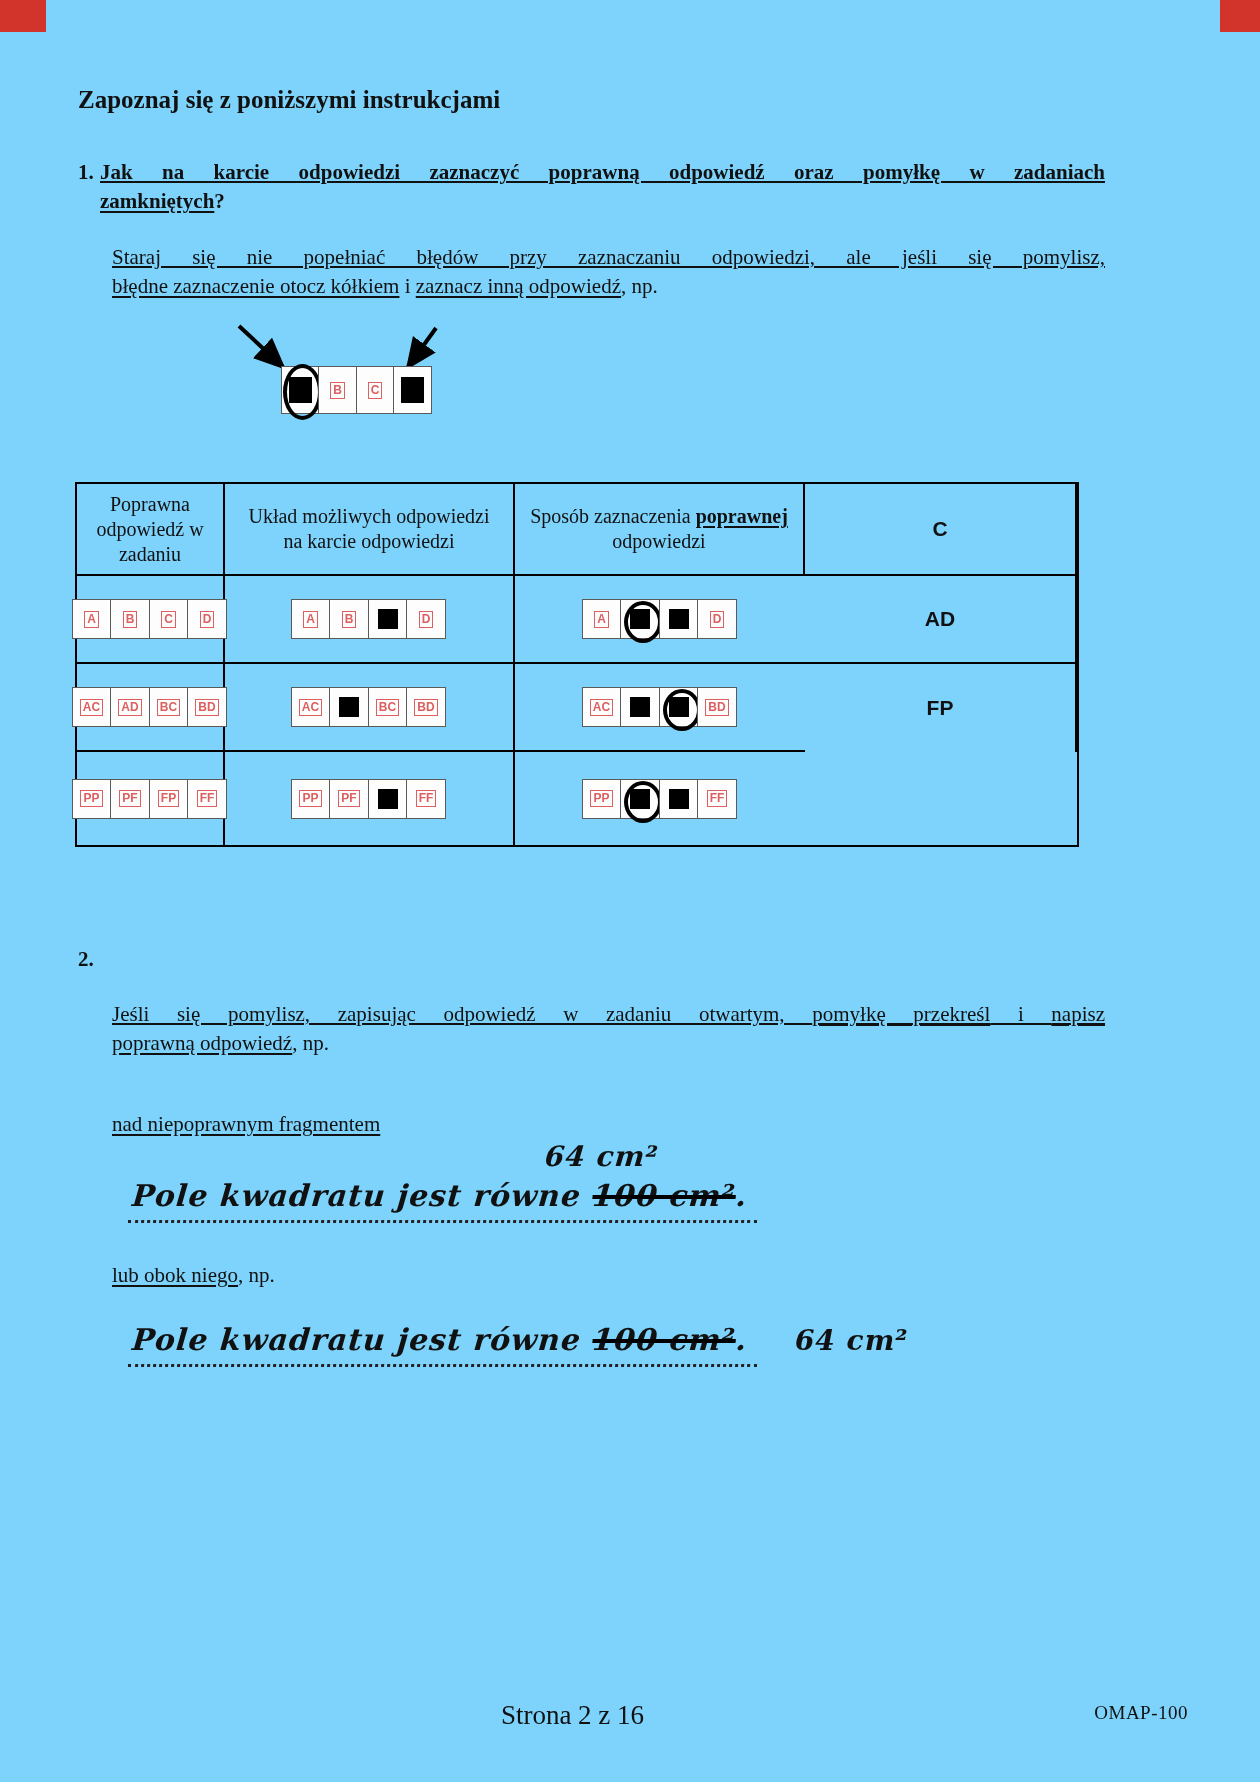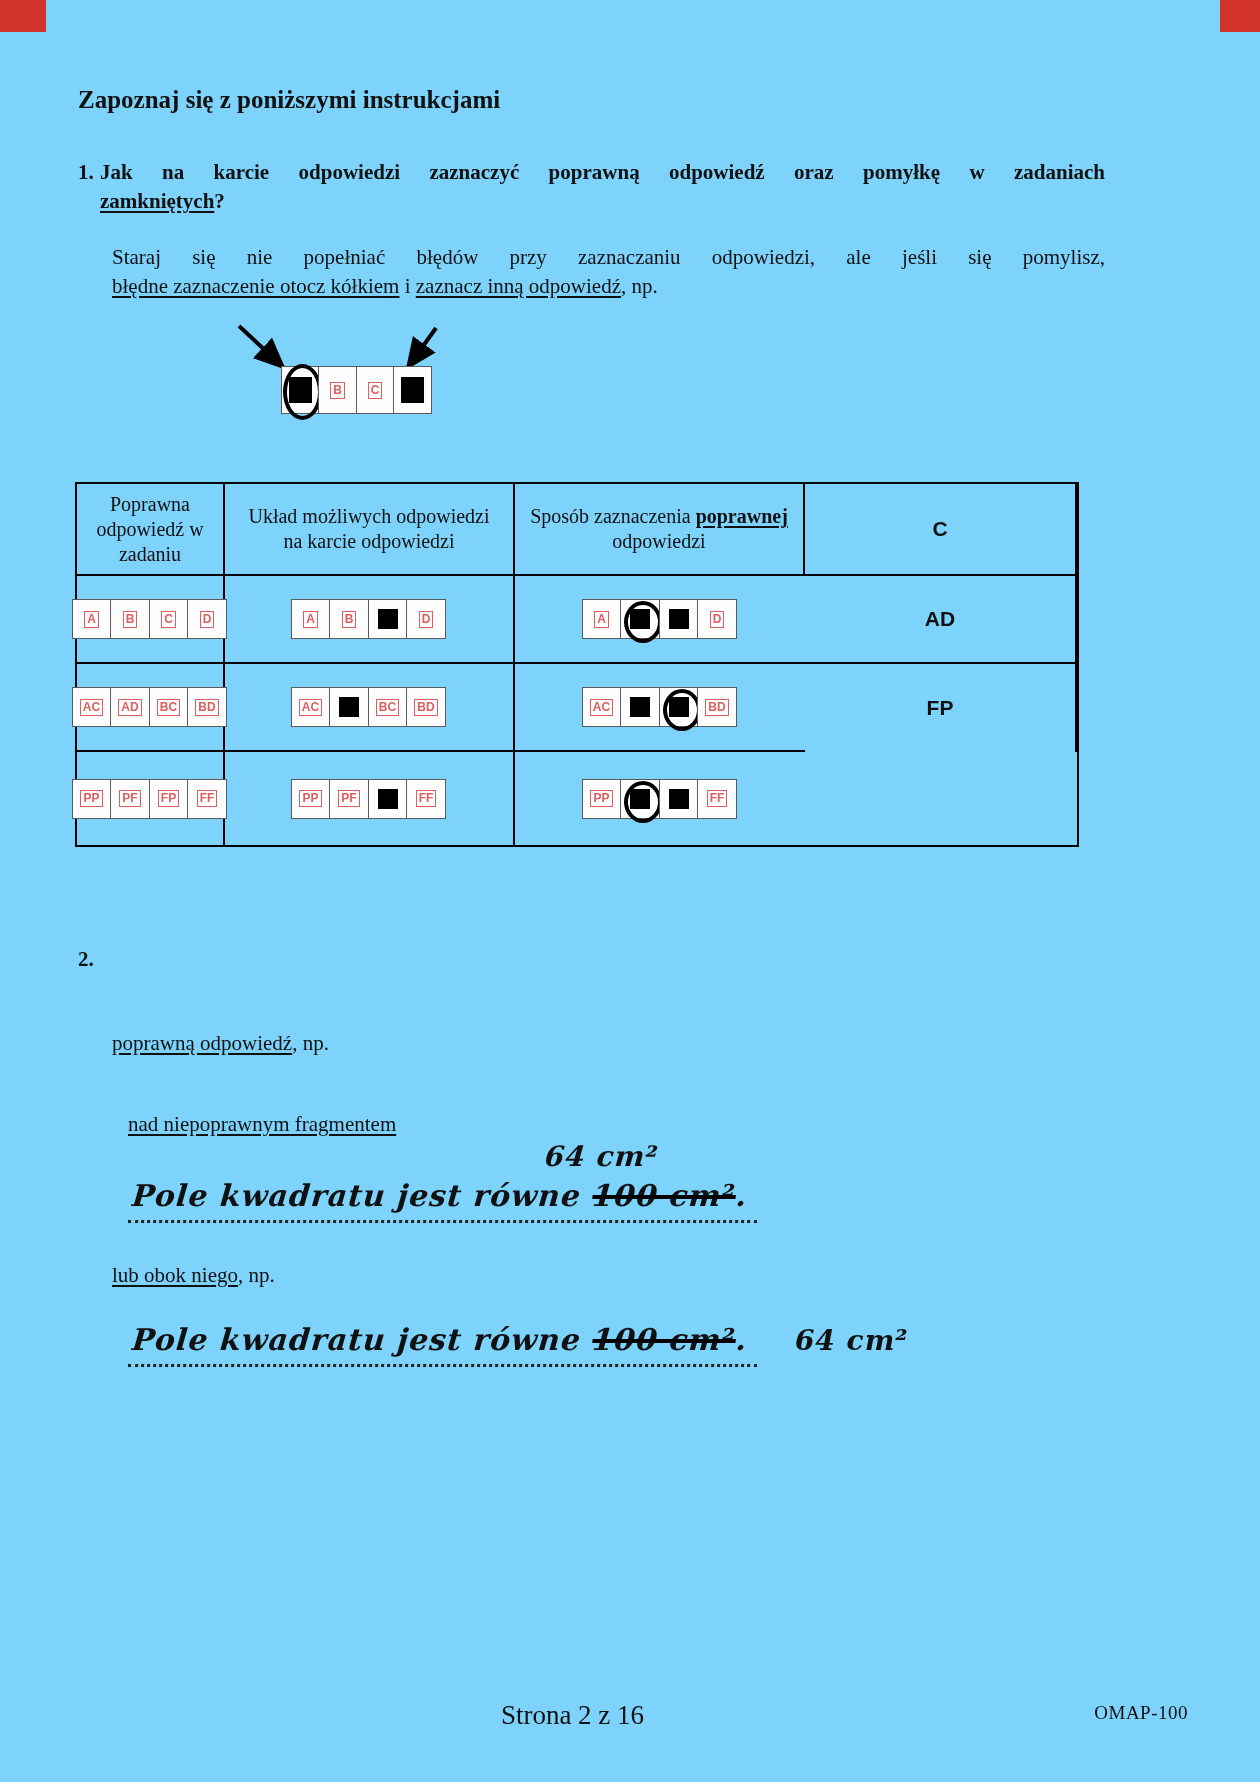--- a/index.html
+++ b/index.html
@@ -4,21 +4,21 @@
 <style>
   html,body{margin:0;padding:0;background:#fff;}
   .page{position:relative;width:1260px;height:1782px;background:#7dd3fc;overflow:hidden;
         font-family:"Liberation Serif",serif;color:#111;}
   .corner{position:absolute;top:0;height:32px;}
   .corner.tl{left:0;width:46px;}
   .corner.tr{right:0;width:40px;}
   .title{position:absolute;margin:0;font-size:25px;font-weight:bold;}
   .item-num{position:absolute;font-size:21px;font-weight:bold;}
   .heading{position:absolute;font-size:21px;font-weight:bold;white-space:nowrap;}
-  .heading.just,.body.just{white-space:normal;text-align:justify;text-align-last:justify;}
+  .heading.just,.body.just{white-space:normal;text-align:justify;text-align-last:justify;text-decoration:underline;}
   .body{position:absolute;font-size:21px;white-space:nowrap;}
   .u{text-decoration:underline;text-underline-offset:3px;}
   
   .box-row{display:flex;}
   .abox{width:38px;height:38px;background:#fdfdfd;border:1.5px solid #5a5a5a;margin-left:-1.5px;
         position:relative;display:flex;align-items:center;justify-content:center;flex:none;}
   .abox .lbl{font-family:"Liberation Sans",sans-serif;font-weight:bold;font-size:12px;
         color:#dd5f5f;border:1px solid #dd5f5f;padding:0 2px;line-height:15px;}
   .abox .sq{width:20px;height:20px;background:#000;}
   .abox .circ{position:absolute;width:30px;height:34px;border:4px solid #000;border-radius:50%;
@@ -253,23 +253,24 @@
           </div>
           <div class="abox">
             <span class="lbl">FF</span>
           </div>
         </div>
       </div>
   </div>
 
   <div class="item-num" style="left:78px;top:947px;">2.</div>
 
+  <div class="body just" style="left:112px;top:1002px;width:993px;"><span>Jeśli się pomylisz, zapisując odpowiedź w zadaniu otwartym, </span><span class="u">pomyłkę przekreśl</span><span> i </span><span class="u">napisz</span></div>
   <div class="body" style="left:112px;top:1031px;text-align:center;"><span class="u">poprawną odpowiedź</span><span>, np.</span></div>
 
-  <div class="ex-label" style="left:112px;top:1112px;margin-left:16px;"><span class="u">nad niepoprawnym fragmentem</span></div>
+  <div class="ex-label" style="left:112px;top:1112px;"><span class="u">nad niepoprawnym fragmentem</span></div>
 
   <div class="hand corr" style="left:545px;top:1140px;">64 cm²</div>
 
   <div class="hand-wrap" style="left:128px;top:1178px;">
     <span class="hand hand-line"><span>Pole kwadratu jest równe </span><span class="strike">100 cm²</span><span>.</span></span>
   </div>
 
   <div class="ex-label" style="left:112px;top:1263px;"><span class="u">lub obok niego</span><span>, np.</span></div>
 
   <div class="hand-wrap" style="left:128px;top:1322px;">

